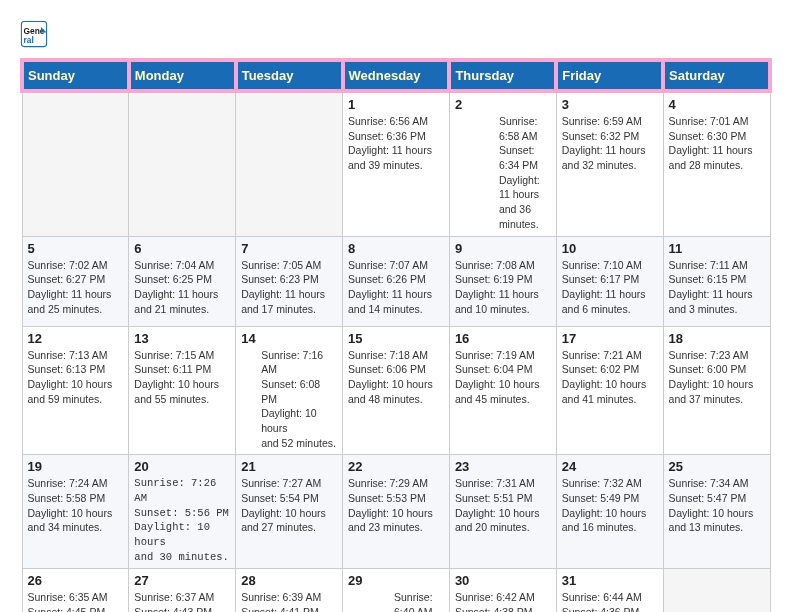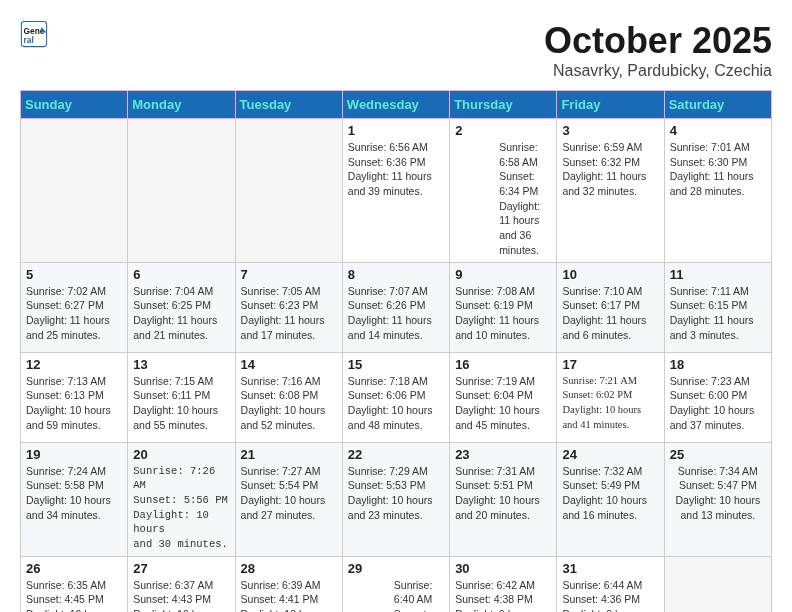--- a/index.html
+++ b/index.html
@@ -46,26 +46,26 @@
       font-size: 16px;
       color: #444;
     }
     table {
       width: 100%;
       border-collapse: collapse;
       table-layout: fixed;
     }
     thead tr th {
       background-color: #1a6bb5;
-      color: #5eead4;
+      color: #fef9c3;
       font-size: 13px;
       font-weight: bold;
       padding: 6px 4px;
       text-align: left;
-      border: 1px solid #f9a8d4;
+      border: 4px solid #f9a8d4;
     }
     tbody tr td {
       vertical-align: top;
       border: 1px solid #ccc;
       padding: 4px 5px;
       font-size: 11px;
       color: #222;
       height: 90px;
       background: #fff;
     }
@@ -92,24 +92,20 @@
 
 <div class="header">
   <div class="logo">
     <svg class="logo-icon" viewBox="0 0 40 40">
       <rect x="2" y="2" width="36" height="36" rx="4" fill="#fff" stroke="#1a6bb5" stroke-width="1.5"></rect>
       <text x="5" y="20" font-family="Arial" font-weight="bold" font-size="12" fill="#1a1a1a">Gene</text>
       <text x="5" y="33" font-family="Arial" font-weight="bold" font-size="12" fill="#1a6bb5">ral</text>
       <polygon points="30,10 38,18 30,18" fill="#1a6bb5"></polygon>
     </svg>
   </div>
-  <div class="title-block">
-    <div class="month-title">October 2025</div>
-    <div class="subtitle">Nasavrky, Pardubicky, Czechia</div>
-  </div>
 </div>
 
 <table>
   <thead>
     <tr>
     <th>Sunday</th>
         <th>Monday</th>
         <th>Tuesday</th>
         <th>Wednesday</th>
         <th>Thursday</th>
@@ -212,42 +208,42 @@
         </td>
         <td>
           <span class="day-num">13</span>
           <div class="day-info" style="white-space: pre-line;">Sunrise: 7:15 AM
 Sunset: 6:11 PM
 Daylight: 10 hours
 and 55 minutes.</div>
         </td>
         <td>
           <span class="day-num">14</span>
-          <div class="day-info" style="white-space: pre-line;">Sunrise: 7:16 AM
+          <div class="day-info" style="white-space: pre-line; margin-left: 20px;">Sunrise: 7:16 AM
 Sunset: 6:08 PM
 Daylight: 10 hours
 and 52 minutes.</div>
         </td>
         <td>
           <span class="day-num">15</span>
           <div class="day-info" style="white-space: pre-line;">Sunrise: 7:18 AM
 Sunset: 6:06 PM
 Daylight: 10 hours
 and 48 minutes.</div>
         </td>
         <td>
           <span class="day-num">16</span>
           <div class="day-info" style="white-space: pre-line;">Sunrise: 7:19 AM
 Sunset: 6:04 PM
 Daylight: 10 hours
 and 45 minutes.</div>
         </td>
         <td>
           <span class="day-num">17</span>
-          <div class="day-info" style="white-space: pre-line; font-family: Liberation Serif, serif;">Sunrise: 7:21 AM
+          <div class="day-info" style="white-space: pre-line;">Sunrise: 7:21 AM
 Sunset: 6:02 PM
 Daylight: 10 hours
 and 41 minutes.</div>
         </td>
         <td>
           <span class="day-num">18</span>
           <div class="day-info" style="white-space: pre-line;">Sunrise: 7:23 AM
 Sunset: 6:00 PM
 Daylight: 10 hours
 and 37 minutes.</div>
@@ -291,21 +287,21 @@
         </td>
         <td>
           <span class="day-num">24</span>
           <div class="day-info" style="white-space: pre-line;">Sunrise: 7:32 AM
 Sunset: 5:49 PM
 Daylight: 10 hours
 and 16 minutes.</div>
         </td>
         <td>
           <span class="day-num">25</span>
-          <div class="day-info" style="white-space: pre-line; text-align: center;">Sunrise: 7:34 AM
+          <div class="day-info" style="white-space: pre-line;">Sunrise: 7:34 AM
 Sunset: 5:47 PM
 Daylight: 10 hours
 and 13 minutes.</div>
         </td>
       </tr>
       <tr>
         <td>
           <span class="day-num">26</span>
           <div class="day-info" style="white-space: pre-line;">Sunrise: 6:35 AM
 Sunset: 4:45 PM

